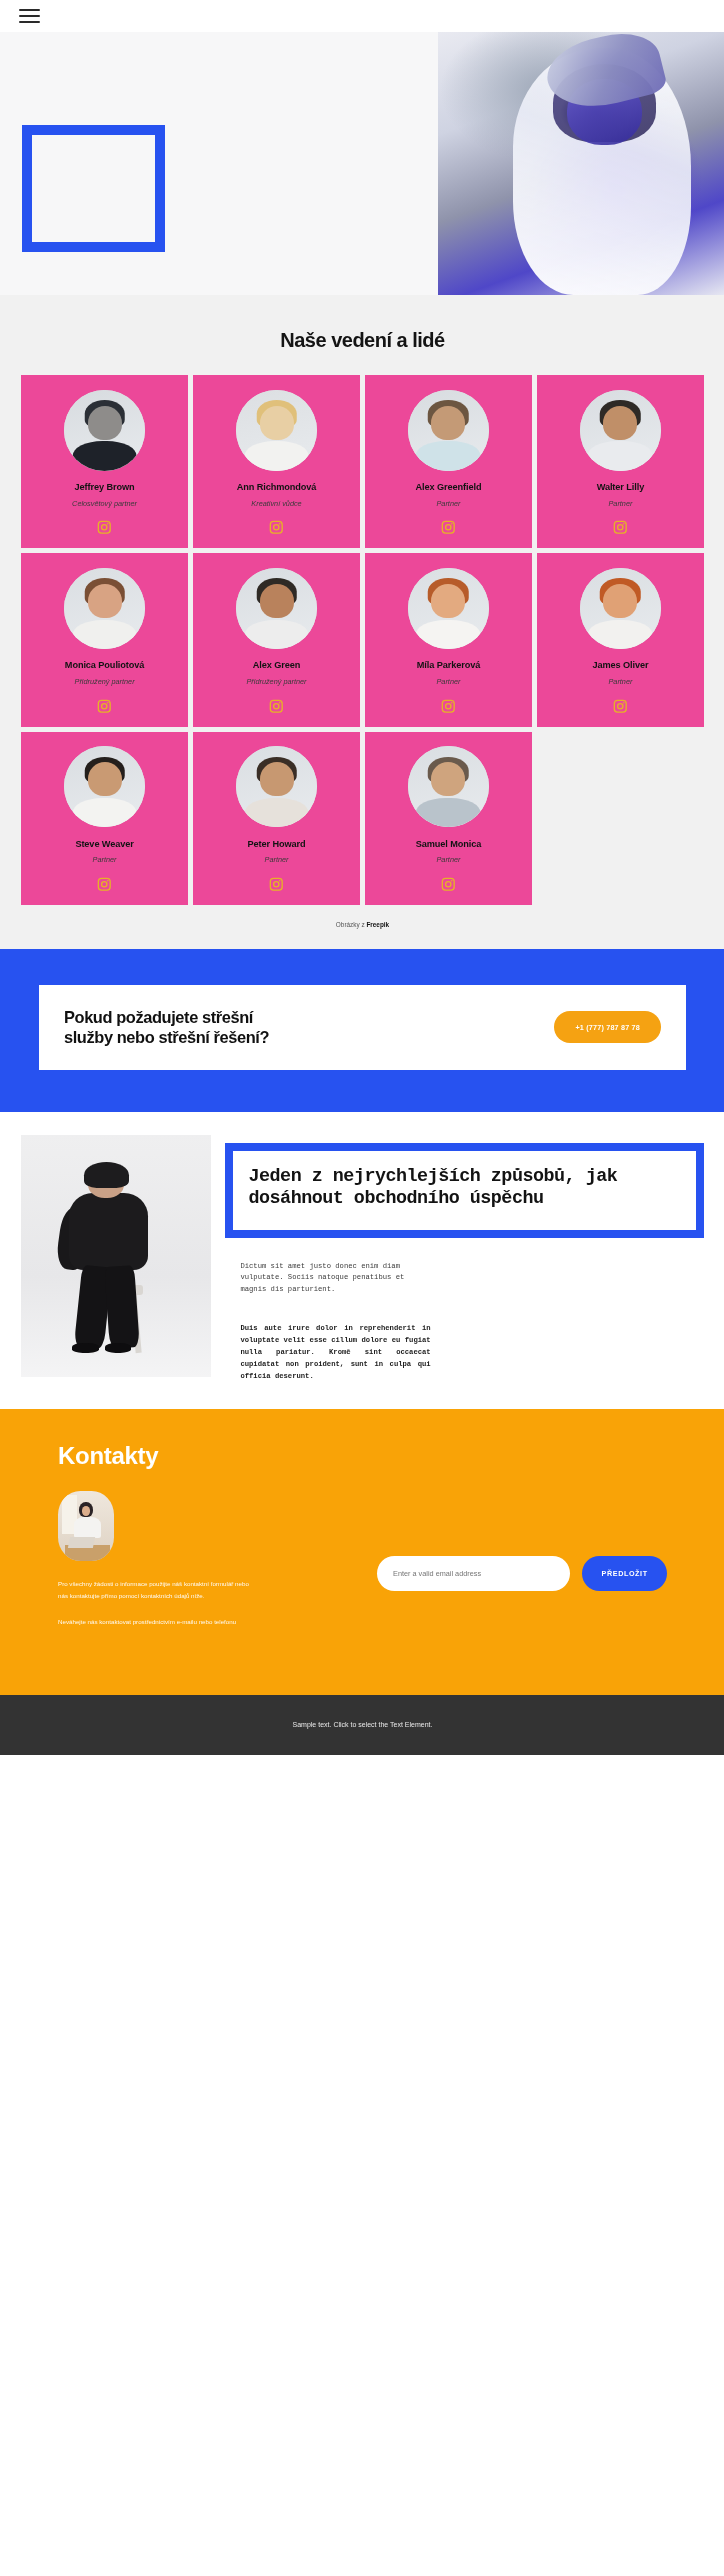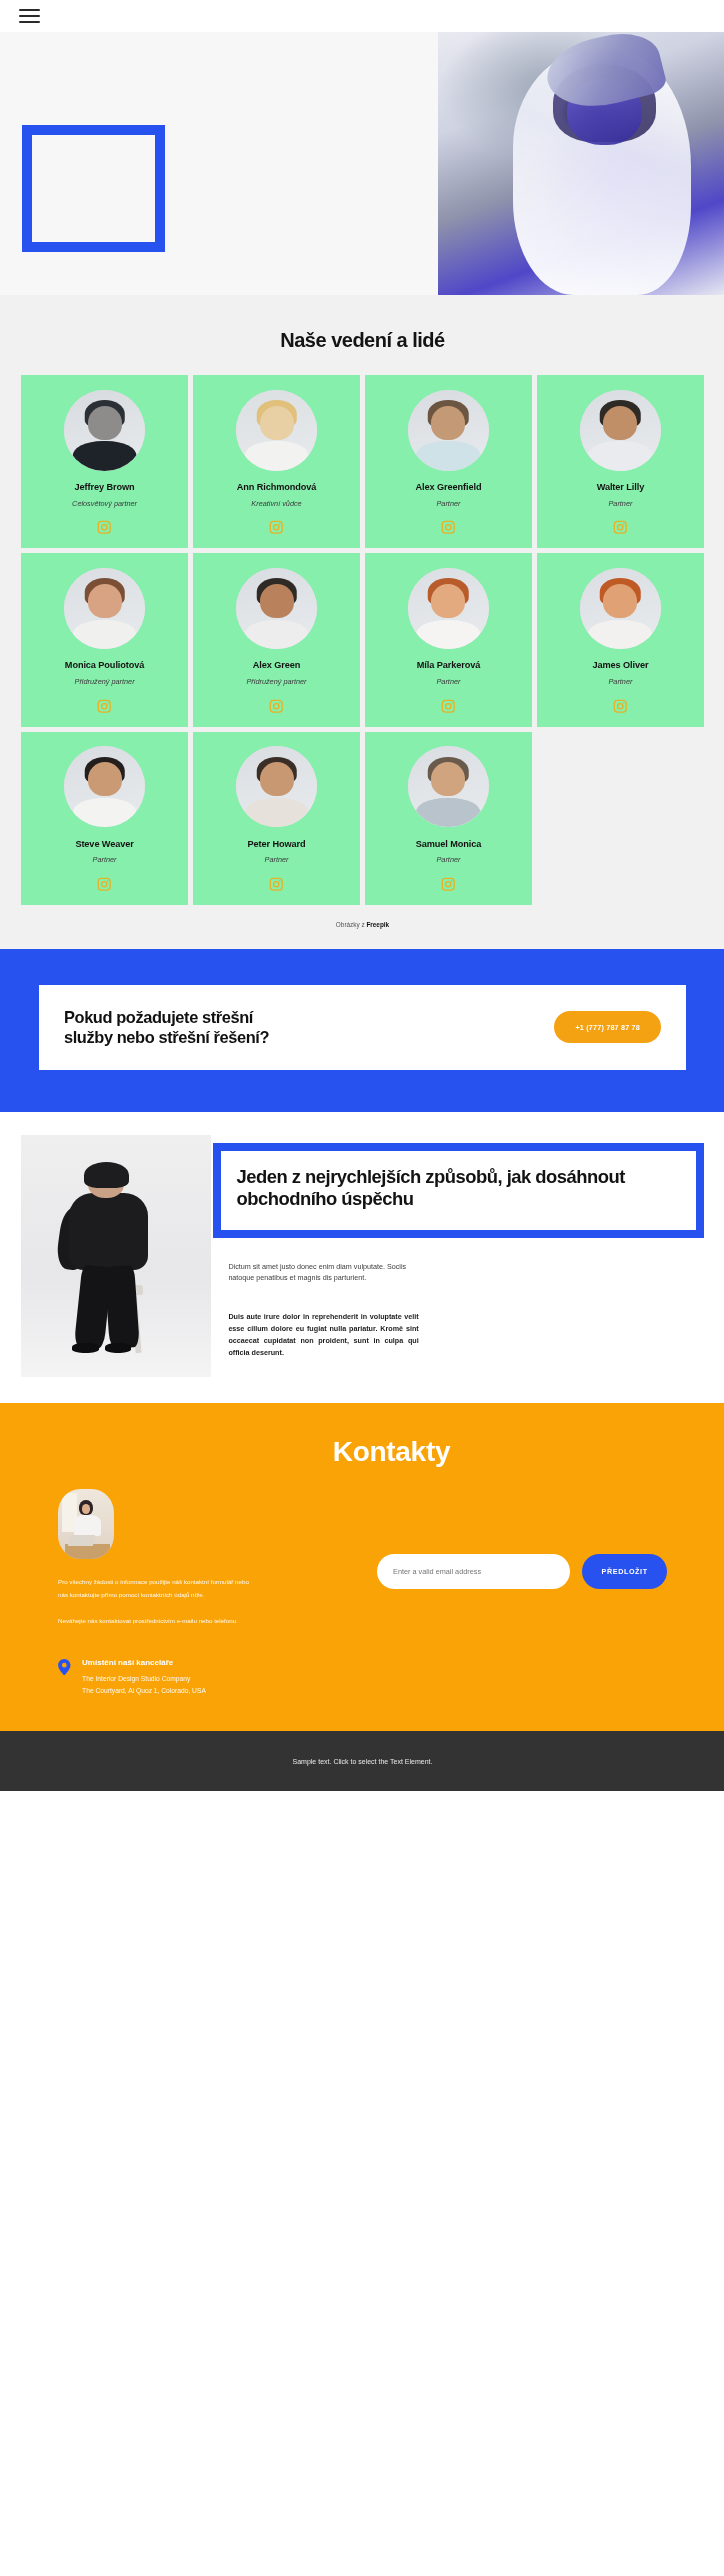--- a/index.html
+++ b/index.html
@@ -77,21 +77,21 @@
   .team { background:#f1f1f1; padding:34px 0 0; }
   .team-title {
     text-align:center; font-size:20px; font-weight:700; letter-spacing:-0.5px;
     color:#141414; margin-bottom:23px;
   }
   .grid {
     display:grid; grid-template-columns:repeat(4,1fr); gap:4.8px;
     padding:0 21px;
   }
   .card {
-    background:#86efac; padding:14.5px 5.8px 13.5px; text-align:center;
+    background:#ec4899; padding:14.5px 5.8px 13.5px; text-align:center;
   }
   .avatar {
     width:81px; height:81px; border-radius:50%; margin:0 auto 11.6px;
     overflow:hidden; position:relative; background:#dcdfe3;
   }
   .avatar .bgp { position:absolute; inset:0; }
   .avatar .head {
     position:absolute; left:50%; top:20%; width:42%; height:42%;
     transform:translateX(-50%); border-radius:50% 50% 45% 45%;
   }
@@ -121,21 +121,21 @@
     font-size:16.4px; font-weight:700; line-height:1.26; color:#111; letter-spacing:-0.4px;
   }
   .cta-btn {
     background:#f5a212; color:#fff; border:none; border-radius:21px;
     font-size:7.2px; font-weight:700; padding:11.6px 21px; white-space:nowrap;
     letter-spacing:0.2px; cursor:pointer; font-family:inherit;
   }
 
   
   .feature { background:#fff; padding:23px 0 26px; position:relative; }
-  .feature-row { display:flex; padding:0 21px; gap:0; align-items:flex-start; }
+  .feature-row { display:flex; padding:0 21px; gap:12px; align-items:flex-start;font-family:Liberation Mono, monospace; }
   .feat-photo {
     width:190px; height:242px; position:relative; overflow:hidden;
     background:linear-gradient(180deg,#efeff0 0%,#e7e7e9 58%,#f4f4f5 100%);
     flex:0 0 190px;
   }
   .feat-photo .fhair { position:absolute; left:33%; top:11%; width:24%; height:11%; background:#1d1c1e; border-radius:50% 50% 28% 28%; }
   .feat-photo .fhead { position:absolute; left:35%; top:14%; width:19%; height:12%; background:#c9a187; border-radius:46%; }
   .feat-photo .fglass { position:absolute; left:35%; top:17.5%; width:19%; height:3%; background:#2a2a2c; border-radius:1.9px; }
   .feat-photo .ftorso { position:absolute; left:25%; top:24%; width:42%; height:32%; background:#1c1b1d; border-radius:30% 30% 18% 18%; }
   .feat-photo .farm { position:absolute; left:20%; top:30%; width:16%; height:26%; background:#19181a; border-radius:40%; transform:rotate(8deg); }
@@ -155,21 +155,21 @@
     padding:15.5px 23px 19.3px 15.5px;
   }
   .feat-h {
     font-size:18.4px; font-weight:700; line-height:1.2; letter-spacing:-0.5px; color:#131313;
   }
   .feat-p1 { font-size:7.2px; color:#3c3c3c; line-height:1.65; margin-top:23px; padding-left:7.7px; max-width:198px; }
   .feat-p2 { font-size:7.2px; color:#1d1d1d; line-height:1.65; margin-top:27px; padding-left:7.7px; max-width:198px; font-weight:700; text-align:justify; }
 
   
   .contacts { background:#f9a307; padding:33px 0 35px; color:#fff; position:relative; }
-  .contacts-h { font-size:28px; font-weight:700; padding-left:58px; letter-spacing:-0.3px;text-align:center; }
+  .contacts-h { font-size:24px; font-weight:700; padding-left:58px; letter-spacing:-0.3px; }
   .contacts-body { display:flex; padding:21px 58px 0; gap:19.3px; }
   .c-left { width:193px; }
   .c-photo {
     width:56px; height:70px; border-radius:40%/34%; overflow:hidden; position:relative;
     background:linear-gradient(180deg,#efe7dd,#ded2c3);
   }
   .c-photo .w1 { position:absolute; left:8%; top:6%; width:26%; height:56%; background:#f6f2ea; }
   .c-photo .hd { position:absolute; left:38%; top:16%; width:24%; height:22%; background:#2b2326; border-radius:50% 50% 40% 40%; }
   .c-photo .fc { position:absolute; left:42%; top:22%; width:16%; height:14%; background:#dcae8c; border-radius:45%; }
   .c-photo .bd { position:absolute; left:28%; top:38%; width:48%; height:30%; background:#f4f3f1; border-radius:36% 36% 10% 10%; }
@@ -476,32 +476,20 @@
         <p class="c-note2">Neváhejte nás kontaktovat prostřednictvím e-mailu nebo telefonu</p>
       </div>
       <div class="c-right">
         <div class="form">
           <input class="email-input" type="text" placeholder="Enter a valid email address" value="" style="">
           <button class="submit-btn">PŘEDLOŽIT</button>
         </div>
       </div>
     </div>
     <div class="c-details">
-      <div class="c-item">
-        <div class="c-icon">
-          <svg width="12.6" height="16.4" viewBox="0 0 24 32" fill="#2752f0">
-              <path d="M12 0C5.4 0 0 5.4 0 12c0 8.6 12 20 12 20s12-11.4 12-20c0-6.6-5.4-12-12-12zm0 16.6a4.6 4.6 0 1 1 0-9.2 4.6 4.6 0 0 1 0 9.2z"></path>
-            </svg>
-        </div>
-        <div>
-          <div class="c-title">Umístění naší kanceláře</div>
-          <div class="c-line">The Interior Design Studio Company</div>
-          <div class="c-line" style="margin-top:0">The Courtyard, Al Quoz 1, Colorado,  USA</div>
-        </div>
-      </div>
     </div>
   </section>
 
   <footer class="footer">
     <div class="footer-text">Sample text. Click to select the Text Element.</div>
   </footer>
 
 </div>
 
 

